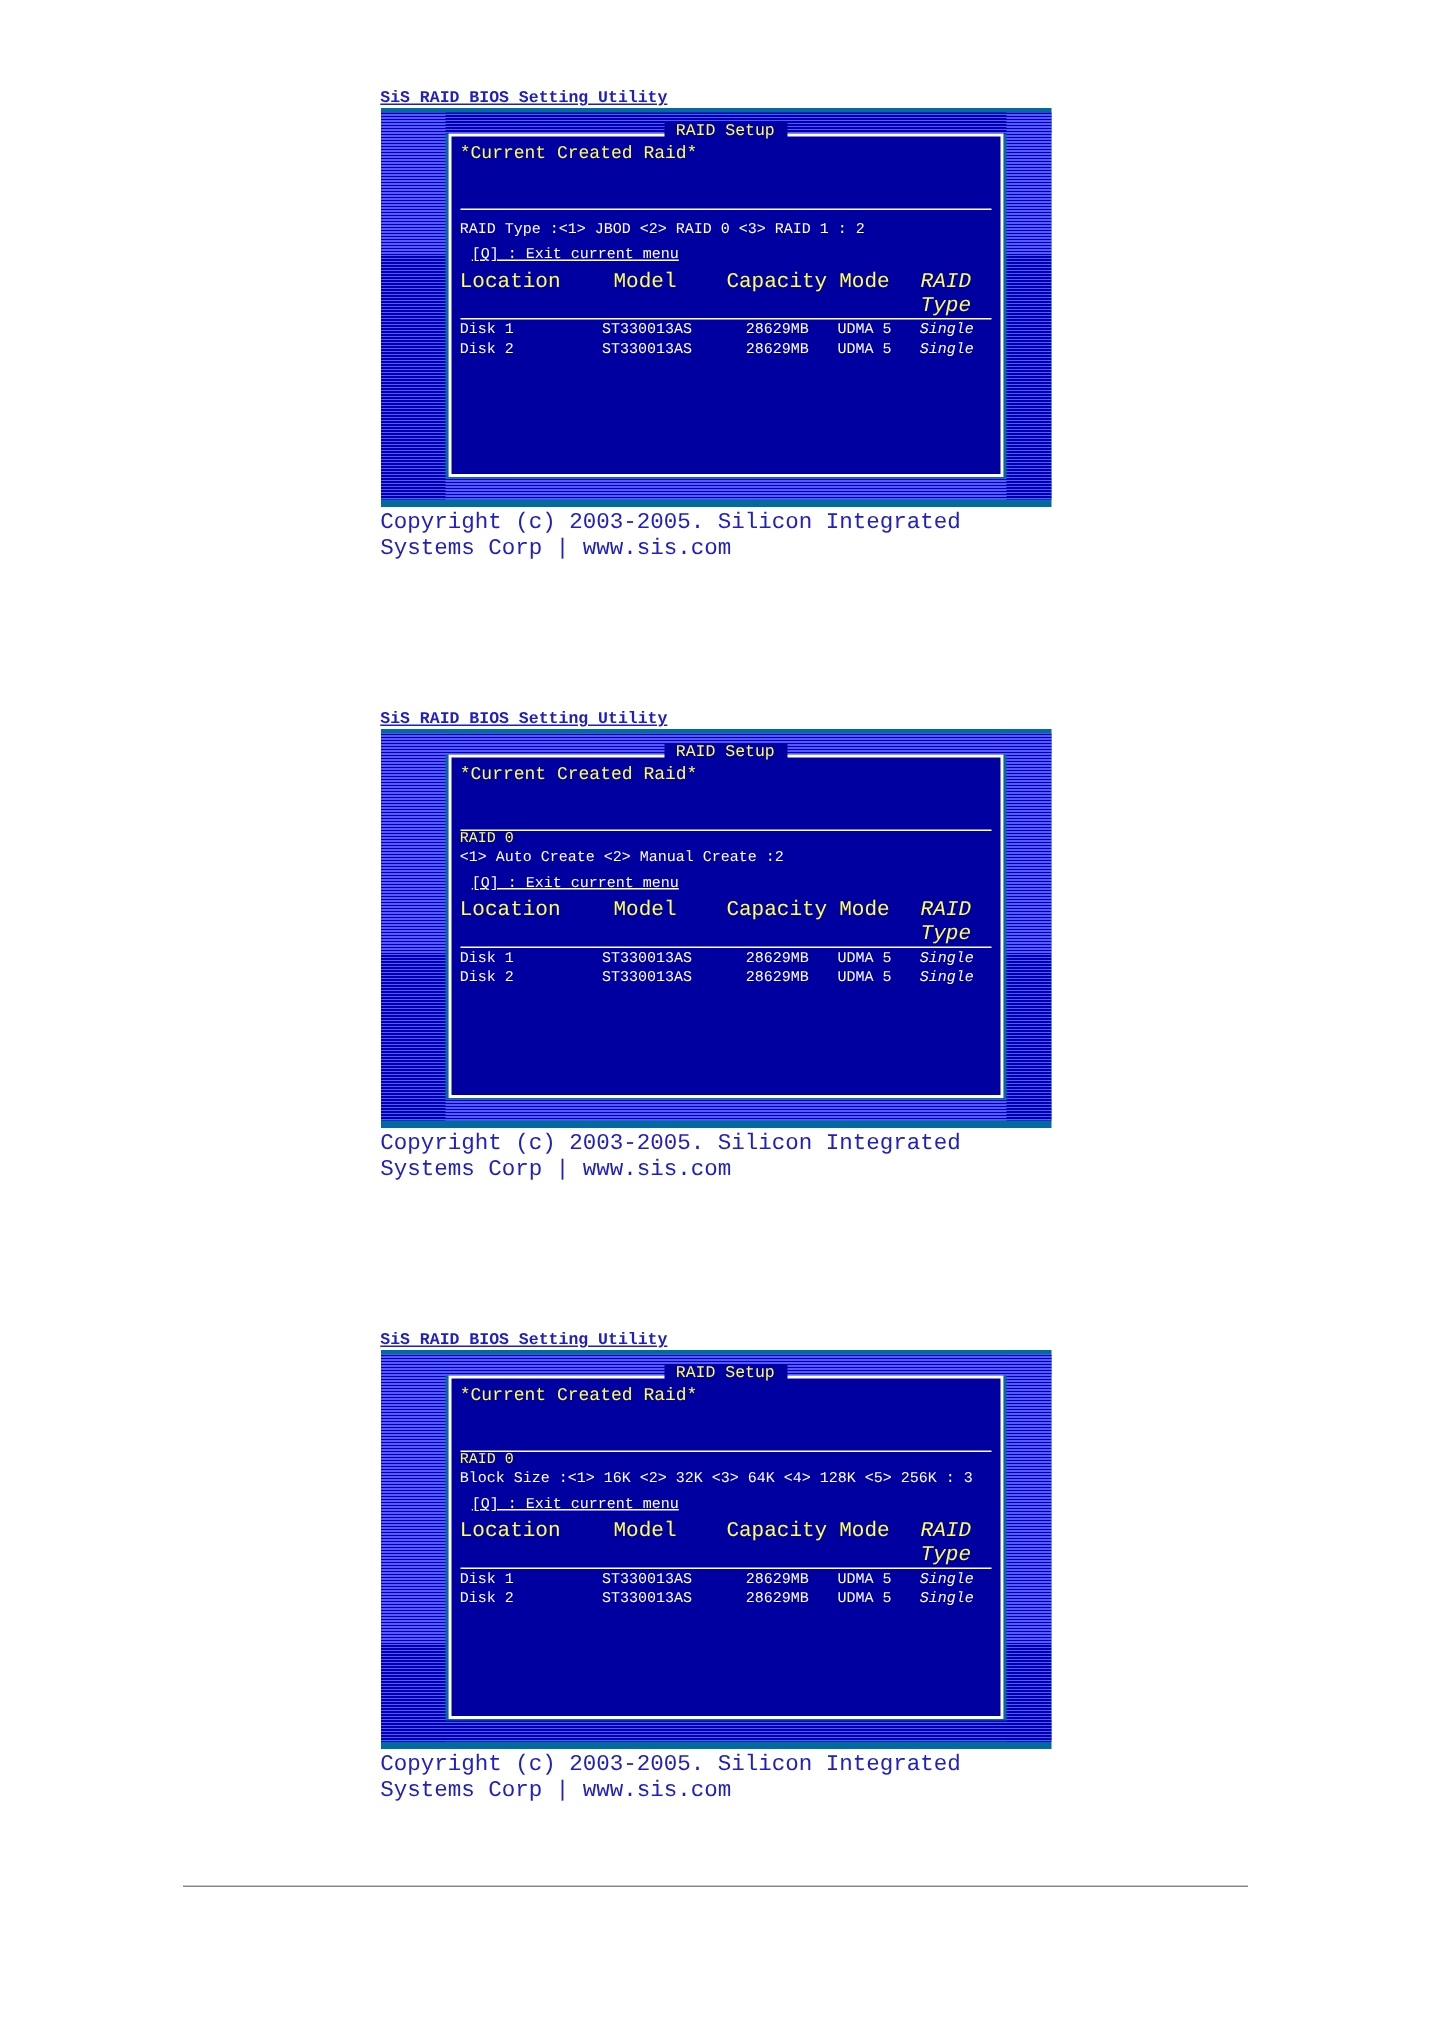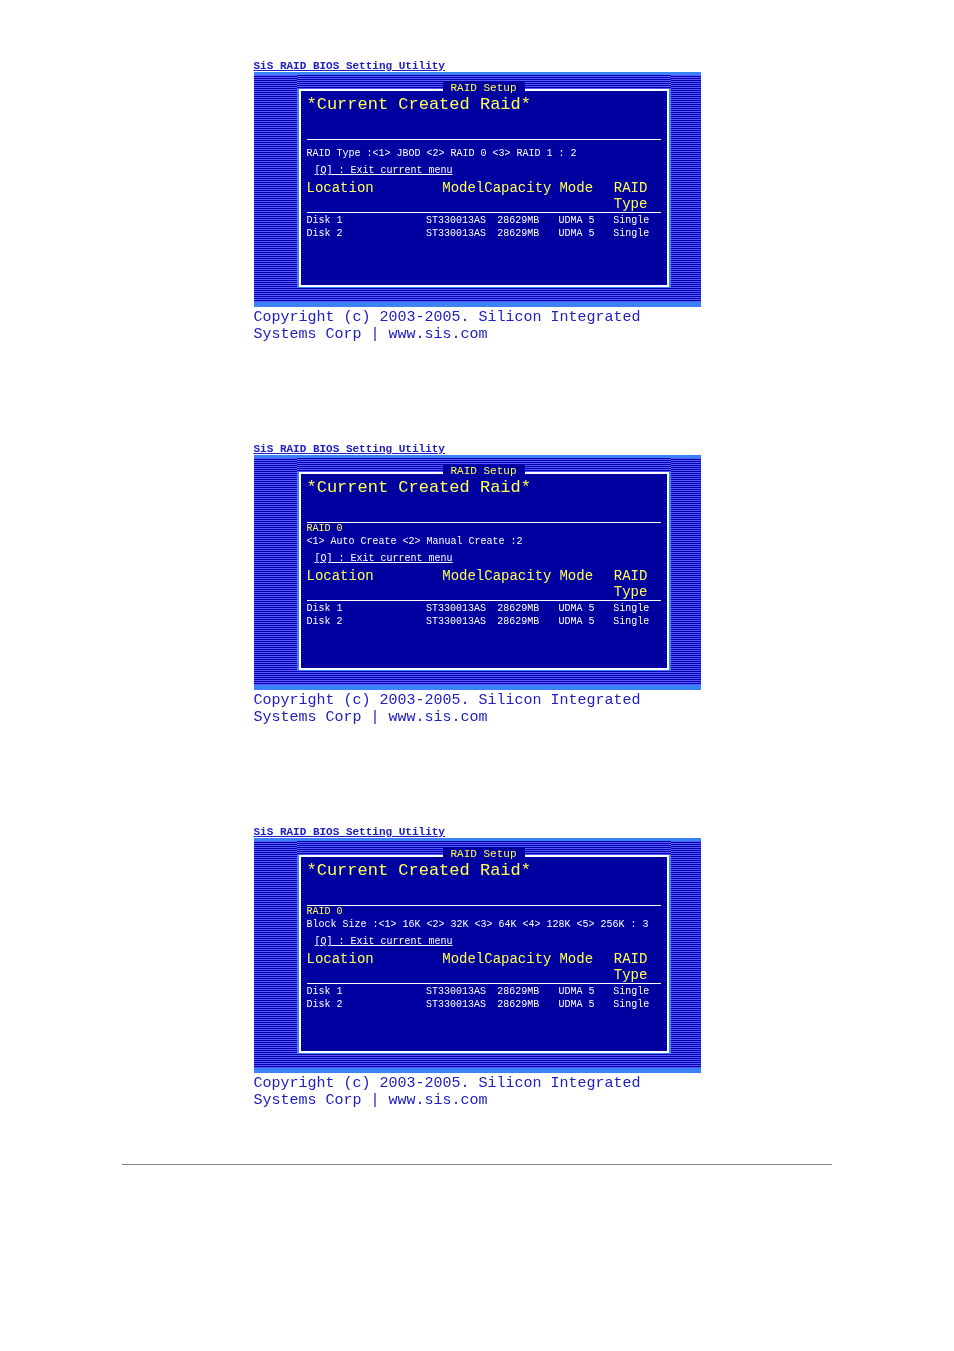--- a/index.html
+++ b/index.html
@@ -21,22 +21,22 @@
 }
 .title-bar {
   color: #2020c0;
   font-size: 11px;
   font-weight: bold;
   text-decoration: underline;
   padding-bottom: 0;
 }
 .bios-screen {
   width: 447px;
-  height: 235px;
-  background: #3b82f6;
+  height: 266px;
+  background: #0369a1;
   position: relative;
   overflow: hidden;
 }
 .hatching {
   position: absolute;
   background: repeating-linear-gradient(
     0deg,
     #5858ff 0px,
     #5858ff 1px,
     #0000b0 1px,
@@ -72,21 +72,21 @@
   background: #0000a0;
   color: #ffff55;
   padding: 0 8px;
   font-size: 11px;
 }
 .current-raid {
   position: absolute;
   top: 4px;
   left: 6px;
   color: #ffff55;
-  font-size: 17px;
+  font-size: 12px;
 }
 .content-area {
   position: absolute;
   left: 6px;
   right: 6px;
   top: 48px;
   bottom: 6px;
 }
 .hr-line {
   height: 1px;
@@ -118,24 +118,24 @@
   gap: 0;
 }
 .table-row {
   display: flex;
   color: #ffffff;
   font-size: 10px;
   margin-top: 2px;
   gap: 0;
 }
 .col-loc { width: 74px; }
-.col-model { width: 116px; text-align: right; }
+.col-model { width: 116px; text-align: center; }
 .col-cap { width: 76px; text-align: center; padding-right: 8px; box-sizing: border-box; }
 .col-mode { width: 58px; text-align: left; }
-.col-type { width: 50px; text-align: left; }
+.col-type { width: 50px; text-align: left; font-style: italic; }
 .copyright {
   color: #2020c0;
   font-size: 15px;
   padding-top: 2px;
 }
 .footer-hr {
   width: 710px;
   margin: 25px auto 0 auto;
   border: none;
   border-top: 1px solid #888;

